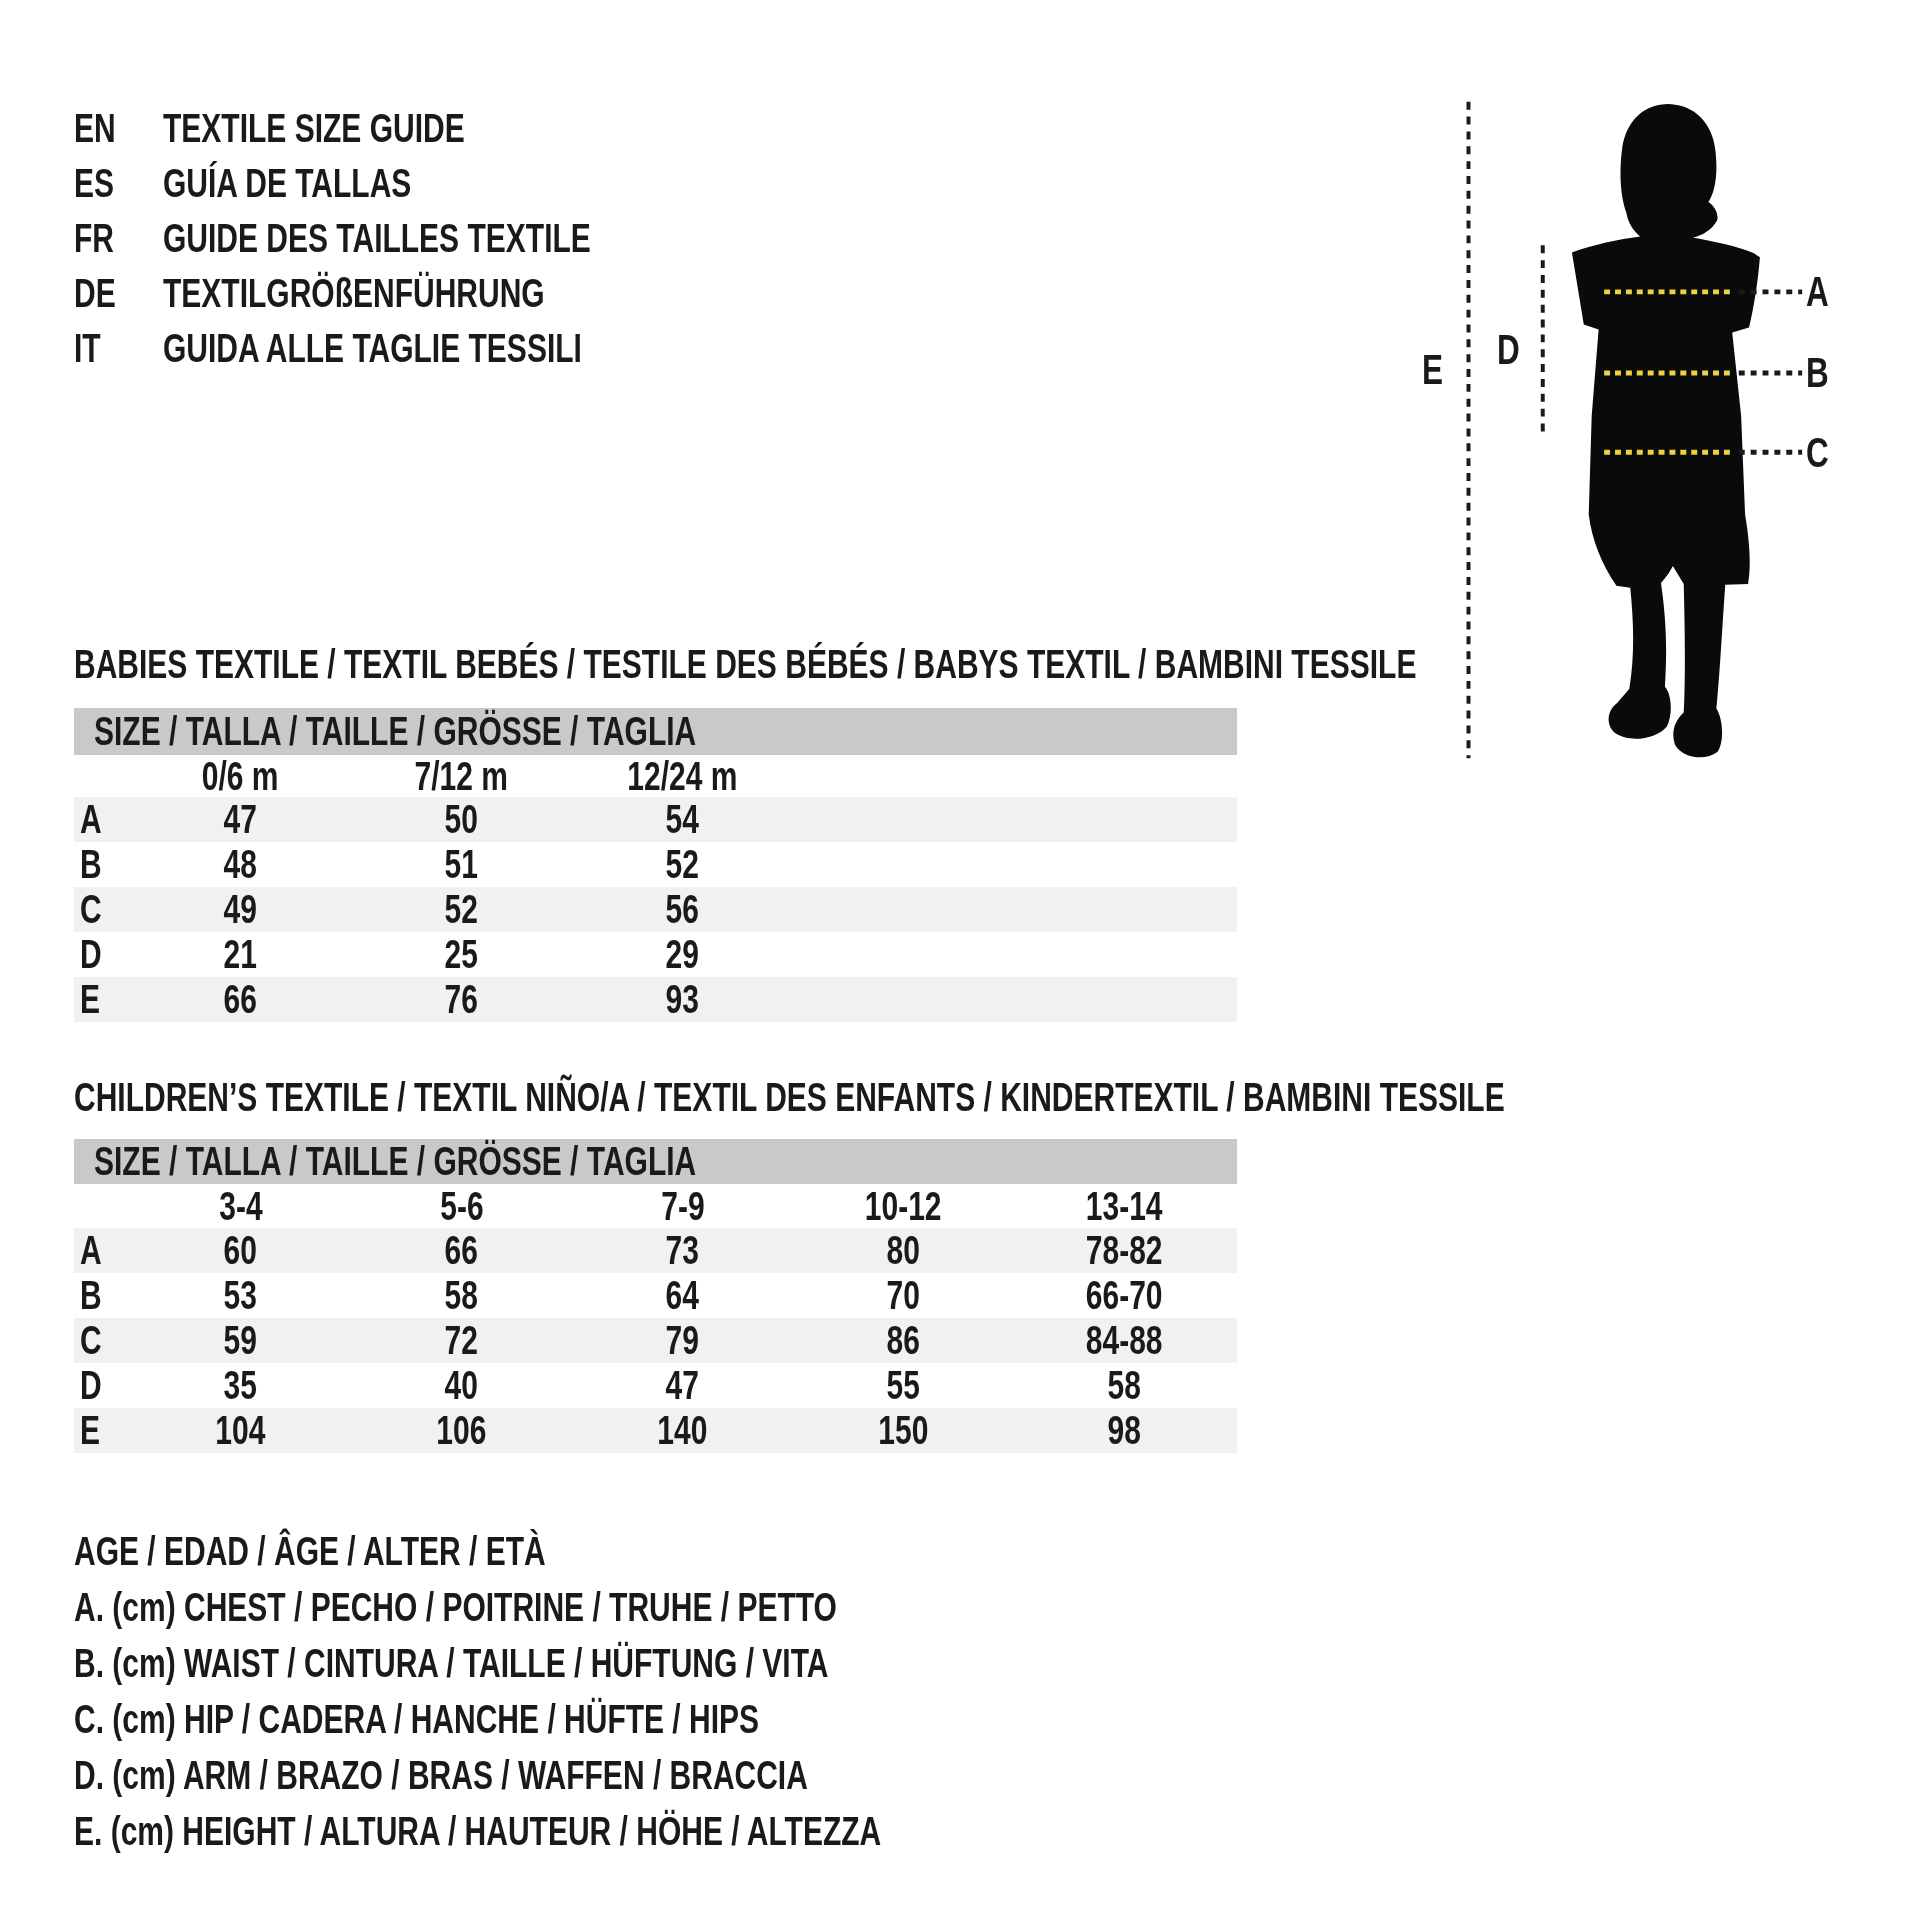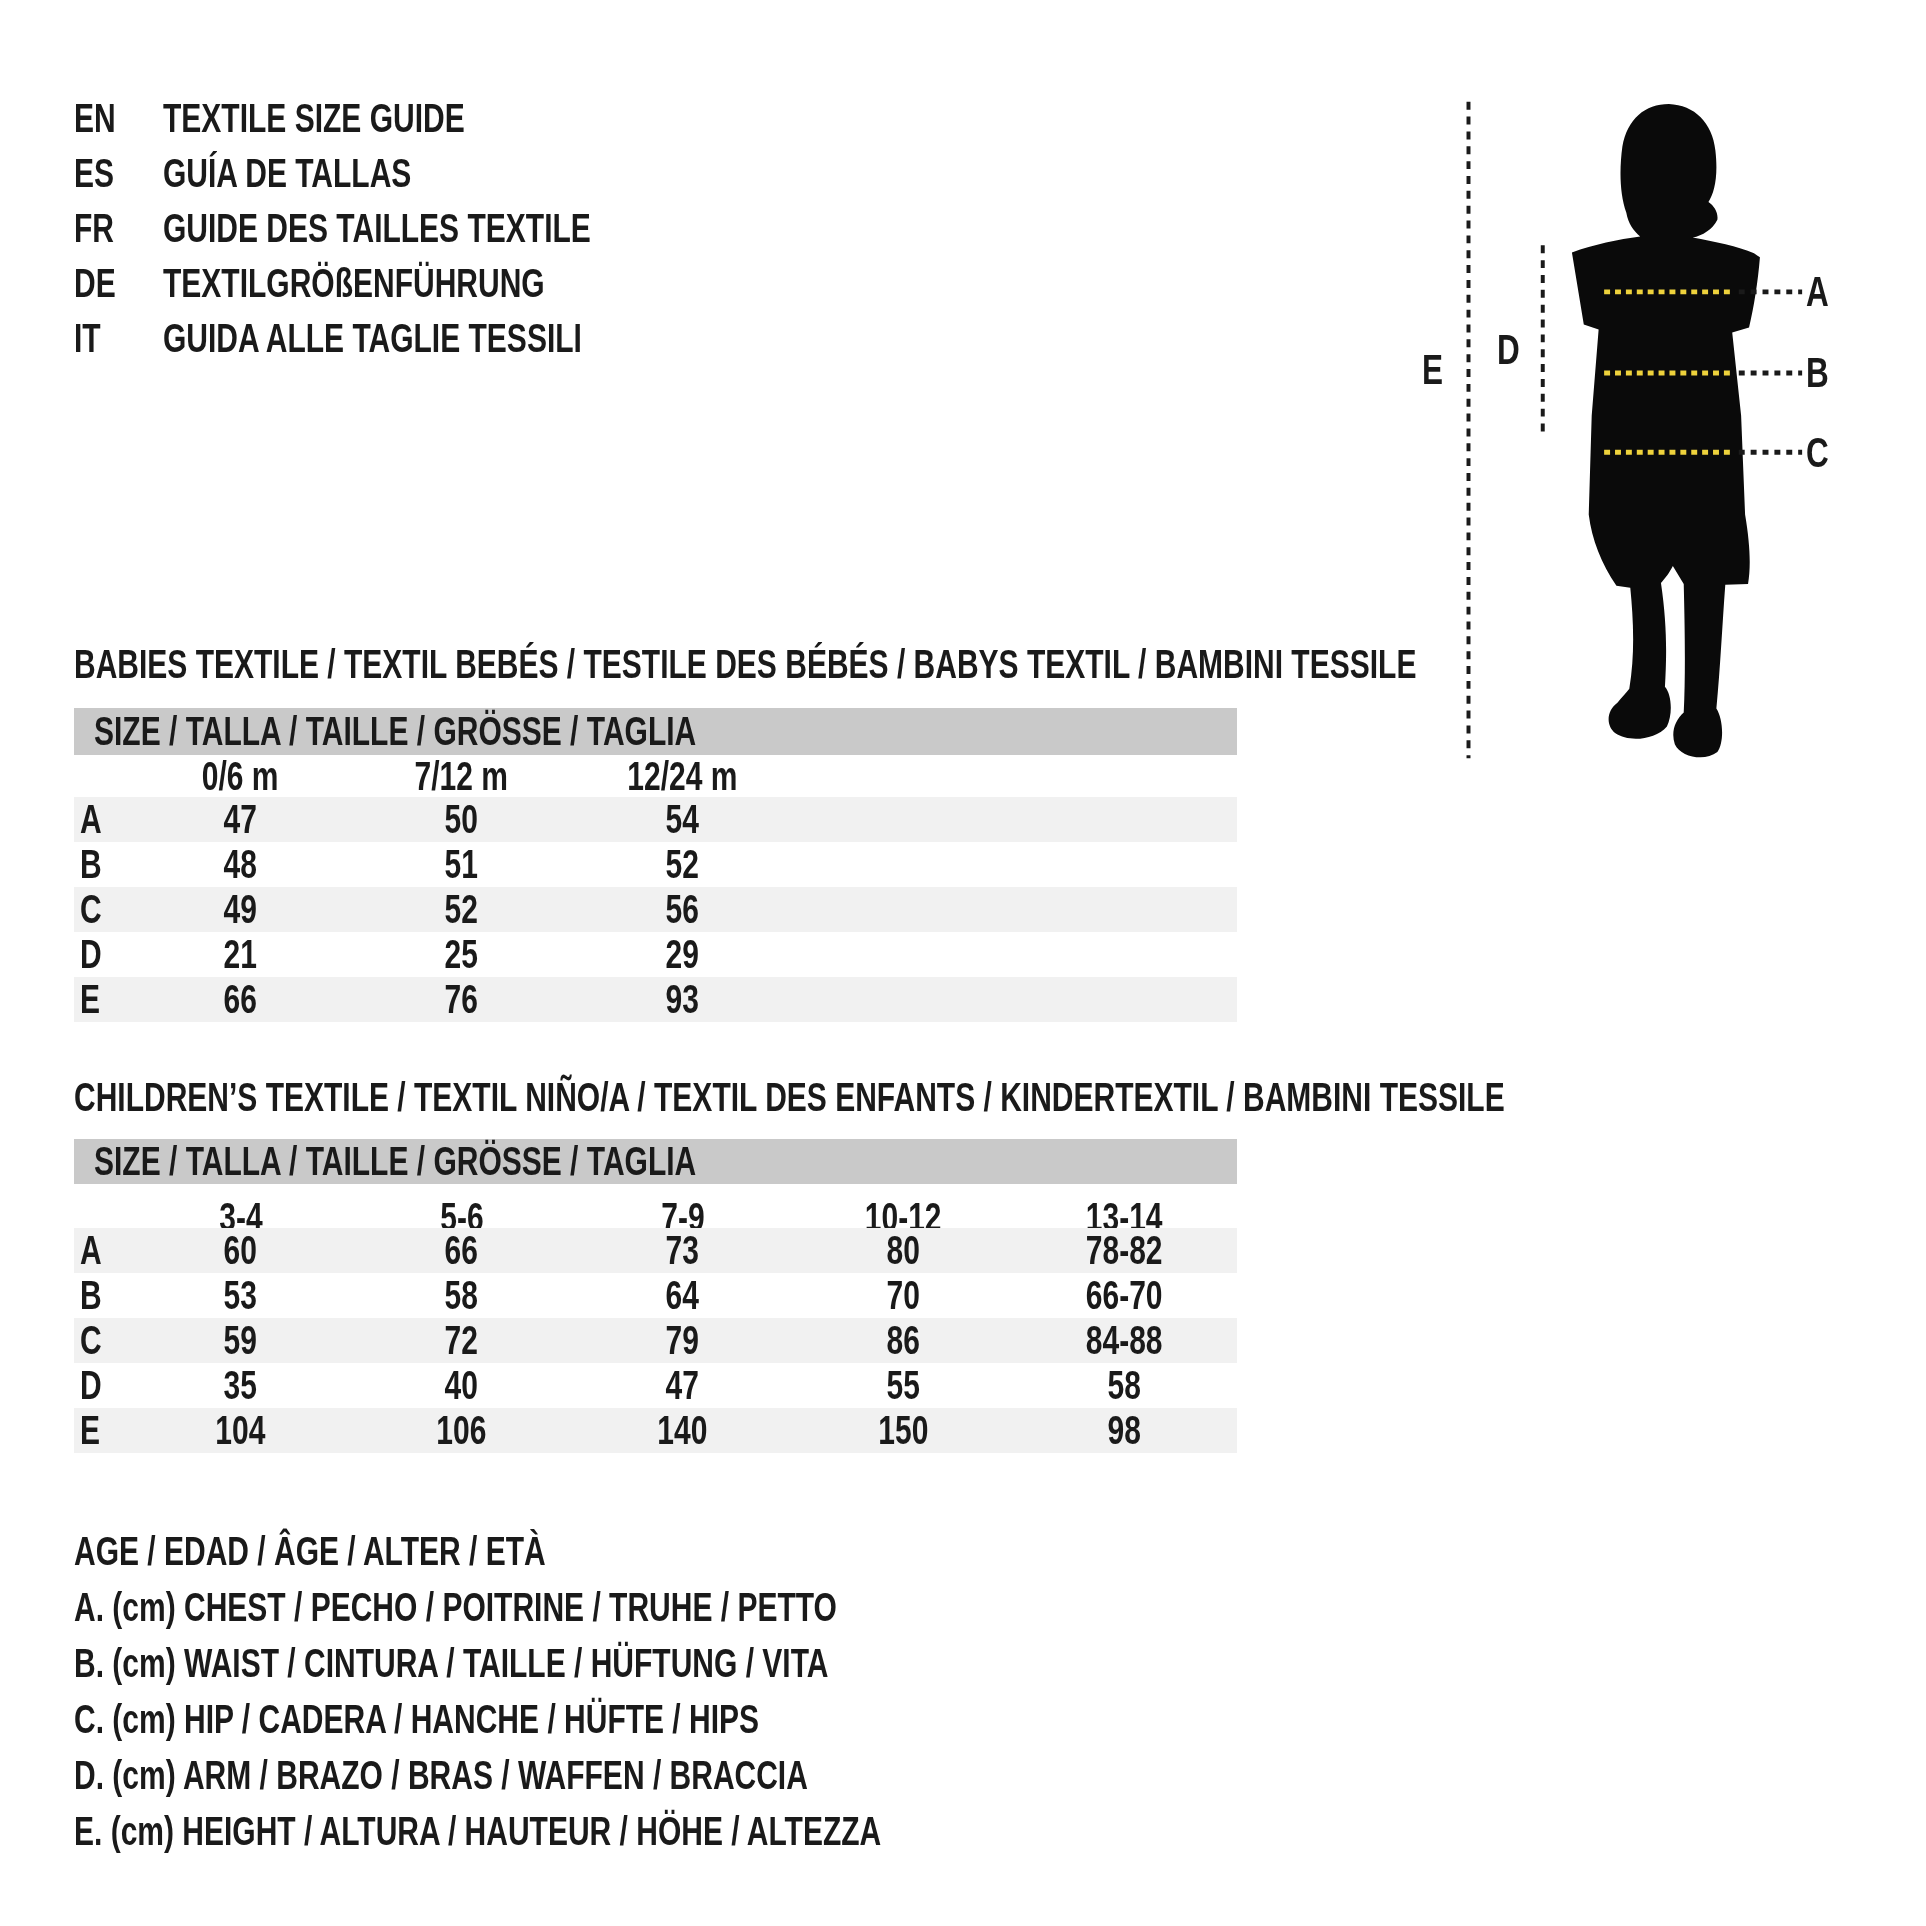--- a/index.html
+++ b/index.html
@@ -8,21 +8,21 @@
     font-family:"Liberation Sans",sans-serif;color:#1a1a1a;
     position:relative;overflow:hidden;
   }
   
   .t{display:inline-block;transform:scaleX(.75);transform-origin:0 50%;white-space:nowrap;font-weight:700;}
   .tc{transform-origin:50% 50%;}
   .abs{position:absolute;}
 
   
   .lang-block{position:absolute;left:74px;top:96px;}
-  .lang-row{display:flex;height:55px;align-items:flex-start;font-size:40px;}
+  .lang-row{display:flex;height:55px;align-items:flex-end;font-size:40px;}
   .lang-code{width:89px;flex:0 0 89px;}
 
   
   .heading{position:absolute;left:74px;height:40px;line-height:40px;font-size:40px;text-align:center;}
 
   
   .table{position:absolute;left:74px;width:1163px;}
   .bar{position:absolute;left:0;top:0;width:100%;height:47px;background:#c9c9c9;
        display:flex;align-items:center;padding-left:20px;box-sizing:border-box;font-size:40px;}
   .trow{position:absolute;left:0;width:100%;display:flex;align-items:center;font-size:40px;}
@@ -220,21 +220,21 @@
 </div>
 
 <div class="heading" style="top:1077px;">
   <span class="t">CHILDREN’S TEXTILE / TEXTIL NIÑO/A / TEXTIL DES ENFANTS / KINDERTEXTIL / BAMBINI TESSILE</span>
 </div>
 
 <div class="table" style="top:1139px;height:317px;">
   <div class="bar" style="height:45px;">
     <span class="t">SIZE / TALLA / TAILLE / GRÖSSE / TAGLIA</span>
   </div>
-  <div class="trow" style="top:56px;height:45px;text-decoration:underline;">
+  <div class="trow" style="top:45px;height:45px;">
     <div class="cell lab"></div>
     <div class="cell">
         <span class="t tc">3-4</span>
       </div>
     <div class="cell">
         <span class="t tc">5-6</span>
       </div>
     <div class="cell">
         <span class="t tc">7-9</span>
       </div>

